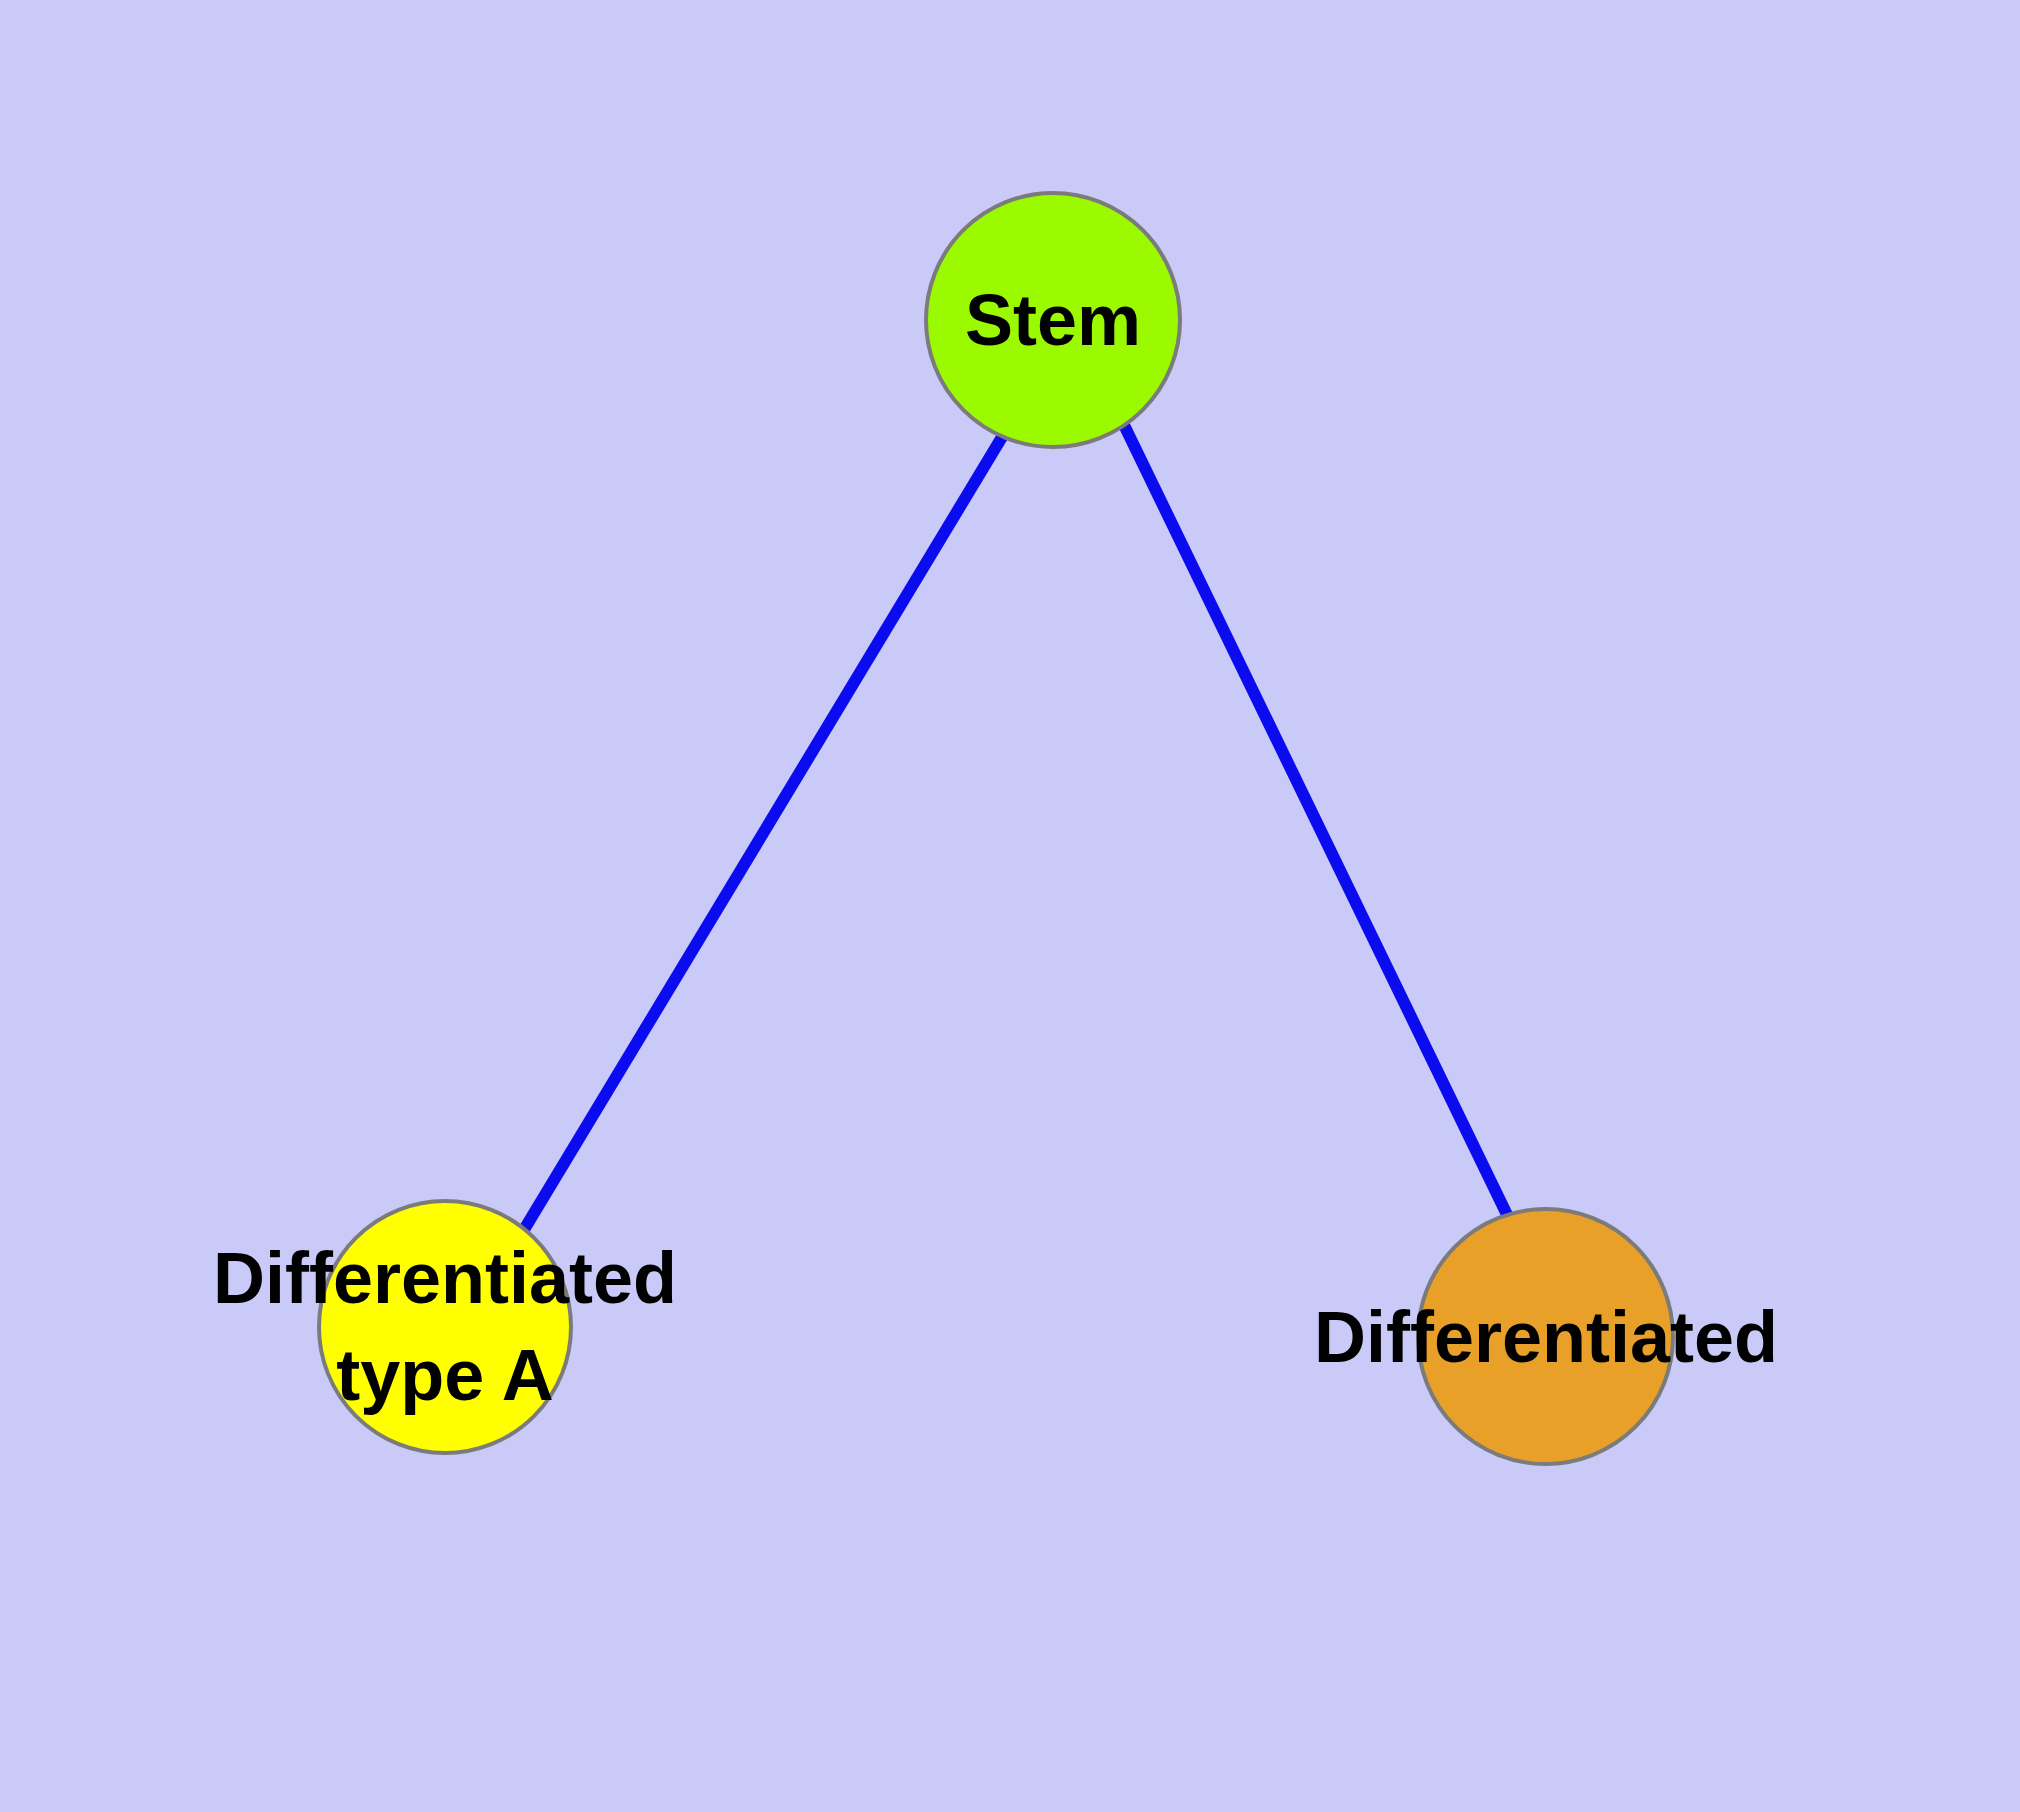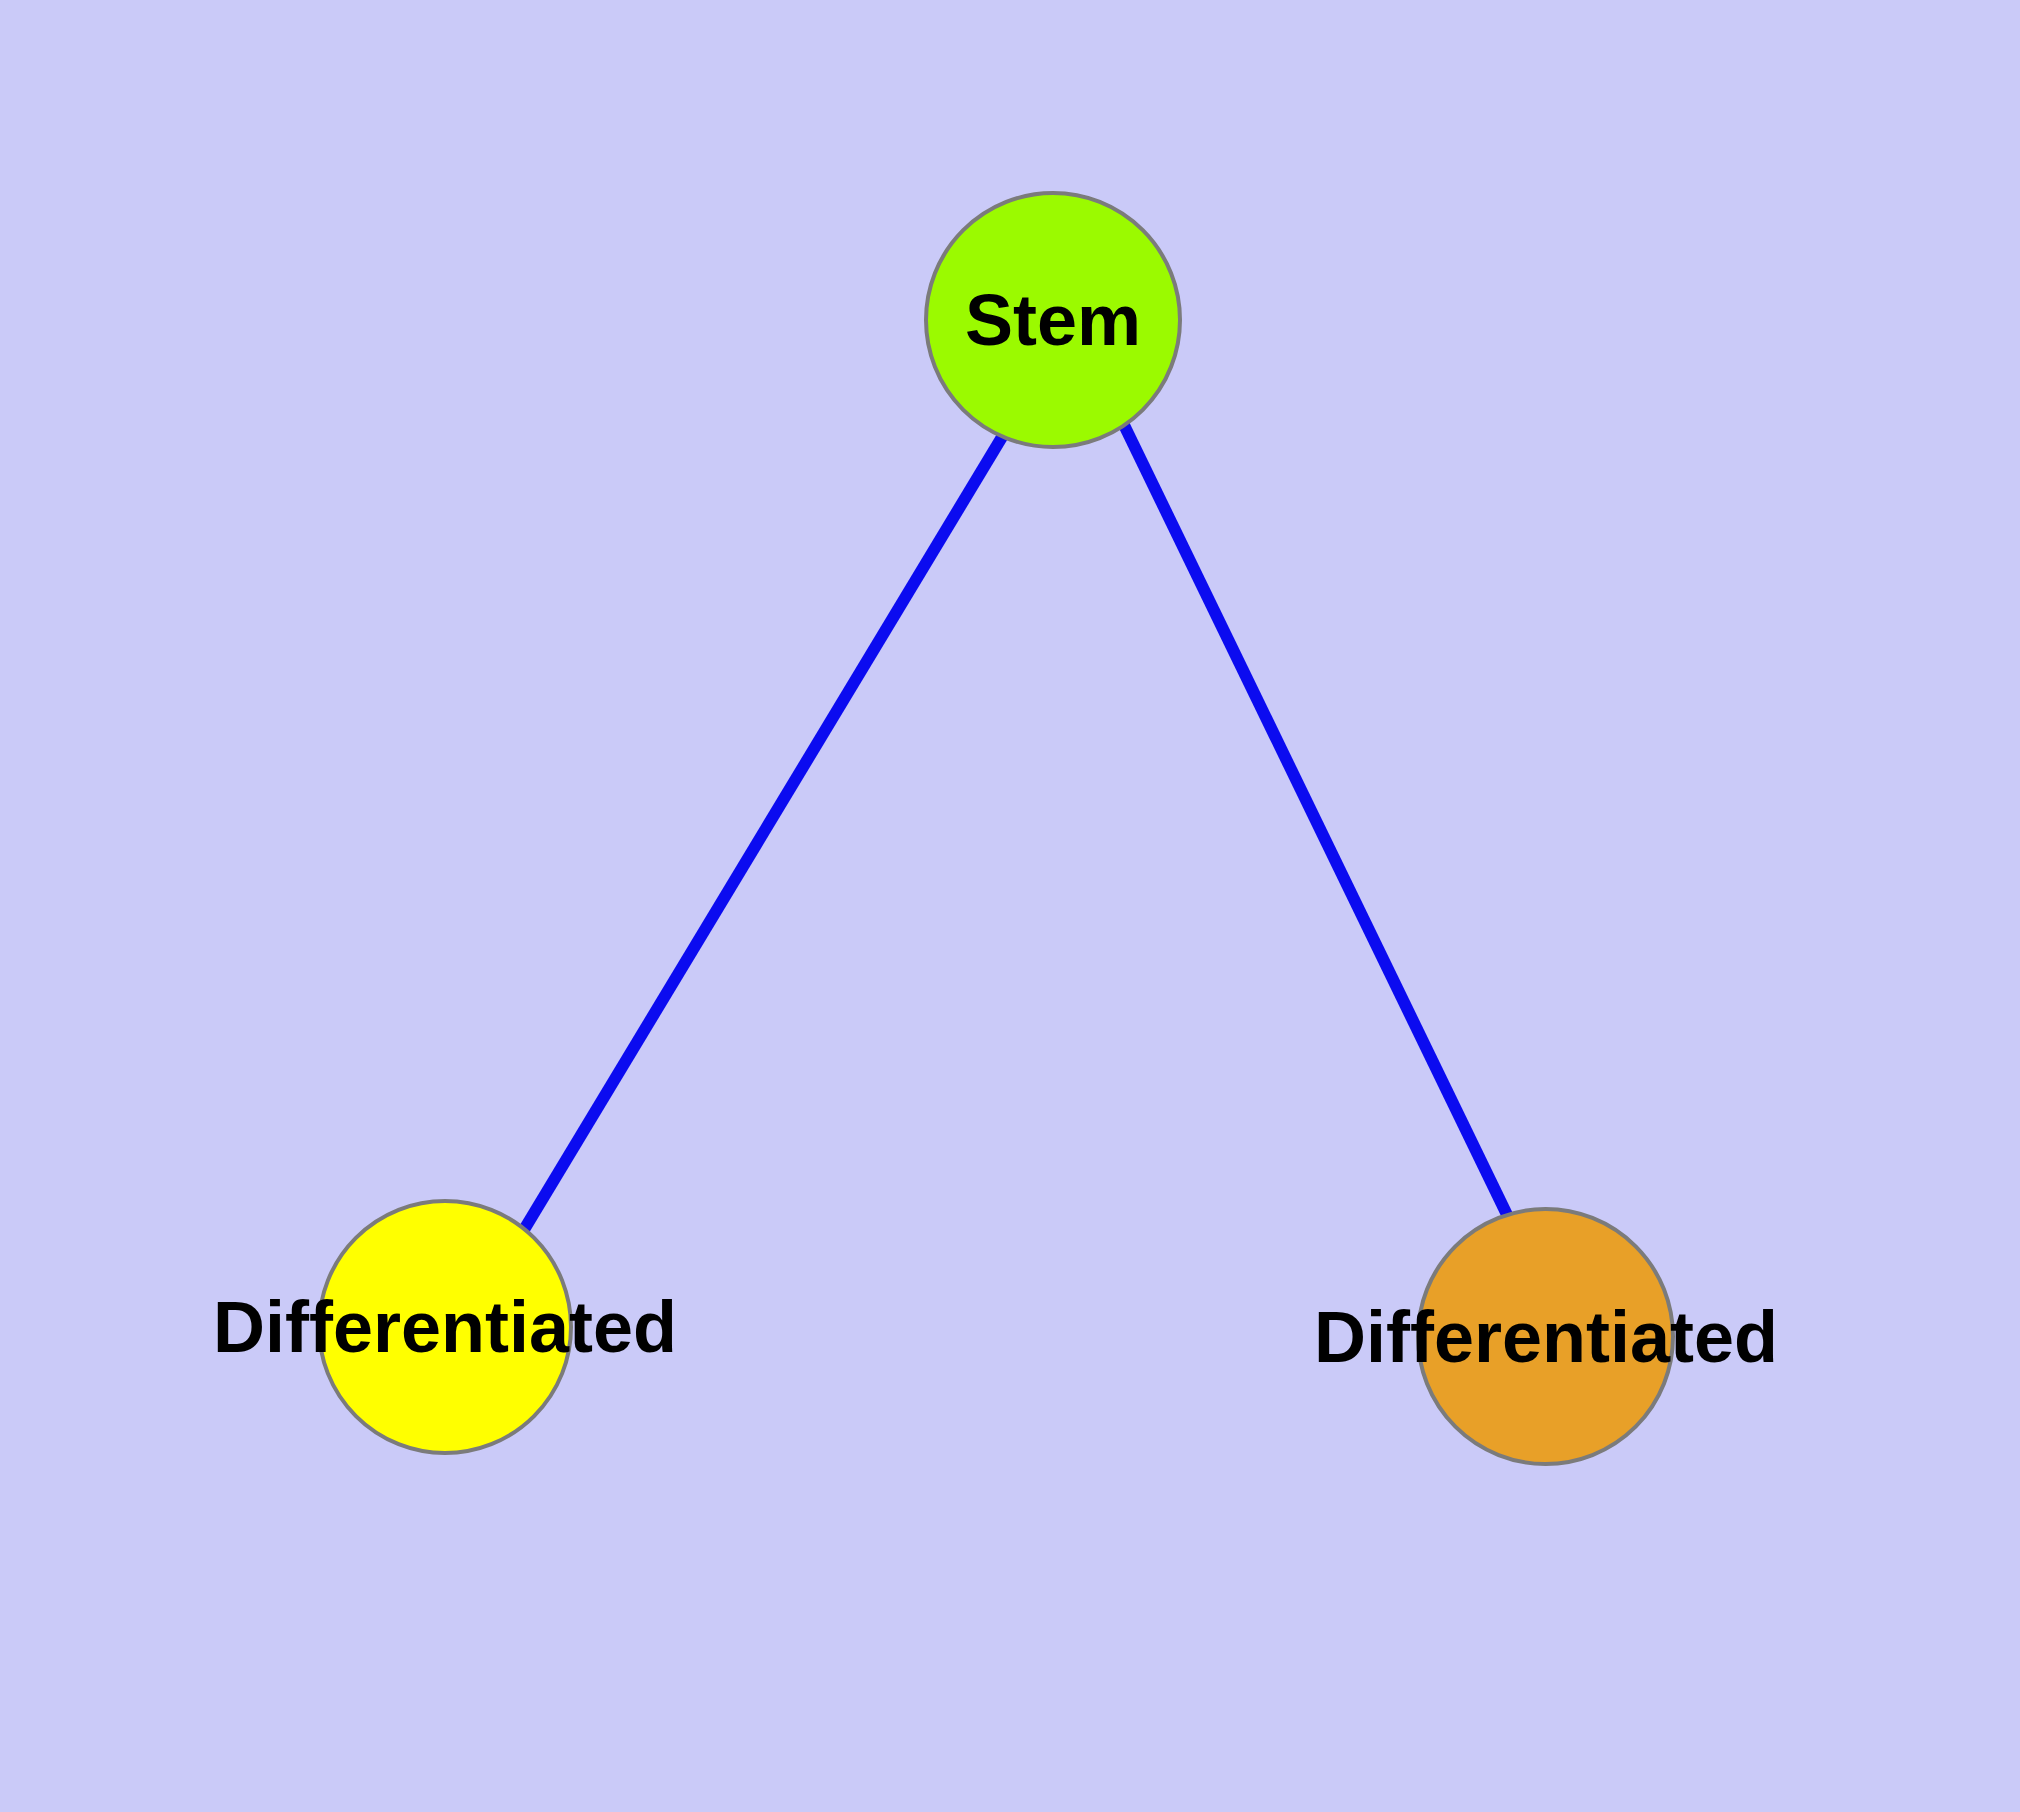--- a/index.html
+++ b/index.html
@@ -46,20 +46,21 @@
   <div class="node" style="left: 924px; top: 191px; width: 258px; height: 258px; background: rgb(155, 250, 0); border-color: rgb(123, 123, 123); border-width: 4.2px;"></div>
   <div class="node" style="left: 317px; top: 1199px; width: 256px; height: 256px; background: rgb(255, 255, 0); border-color: rgb(123, 123, 123); border-width: 4.2px;"></div>
   <div class="node" style="left: 1416px; top: 1207px; width: 259px; height: 259px; background: rgb(232, 160, 40); border-color: rgb(123, 123, 123); border-width: 4.2px;"></div>
 
   <div class="node-label" style="left: 1053px; top: 320px; color: rgb(0, 0, 0);">
     <div>Stem</div>
   </div>
 
   <div class="node-label" style="left: 445px; top: 1327px; color: rgb(0, 0, 0);">
     <div>Differentiated</div>
+    <div>type A</div>
   </div>
 
   <div class="node-label" style="left: 1546px; top: 1337px; color: rgb(0, 0, 0);">
     <div>Differentiated</div>
   </div>
 
 </div>
 
 
 </body></html>

